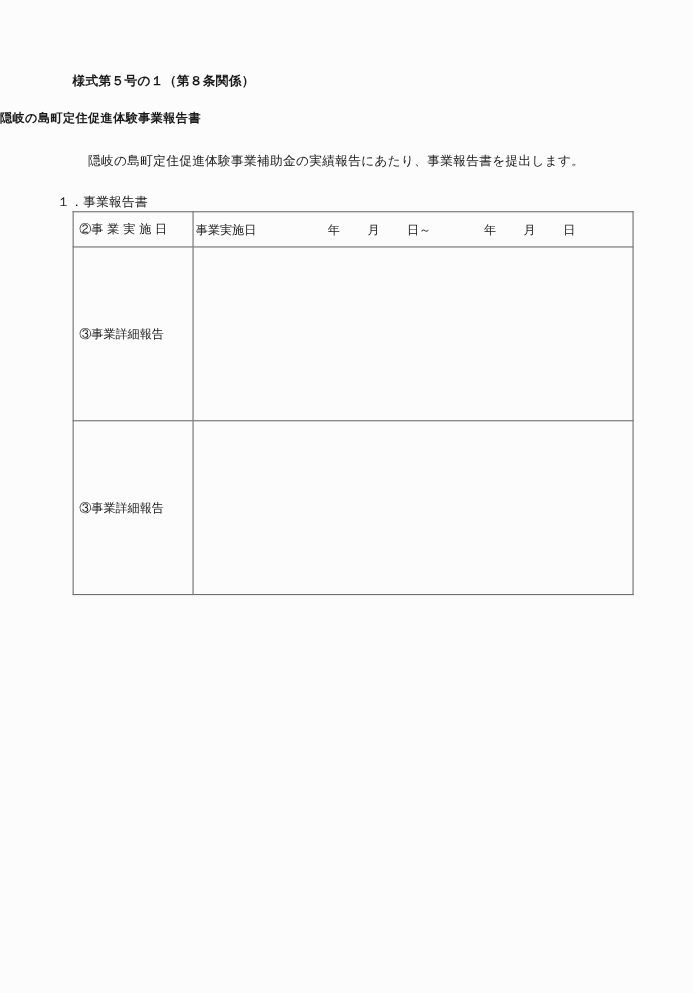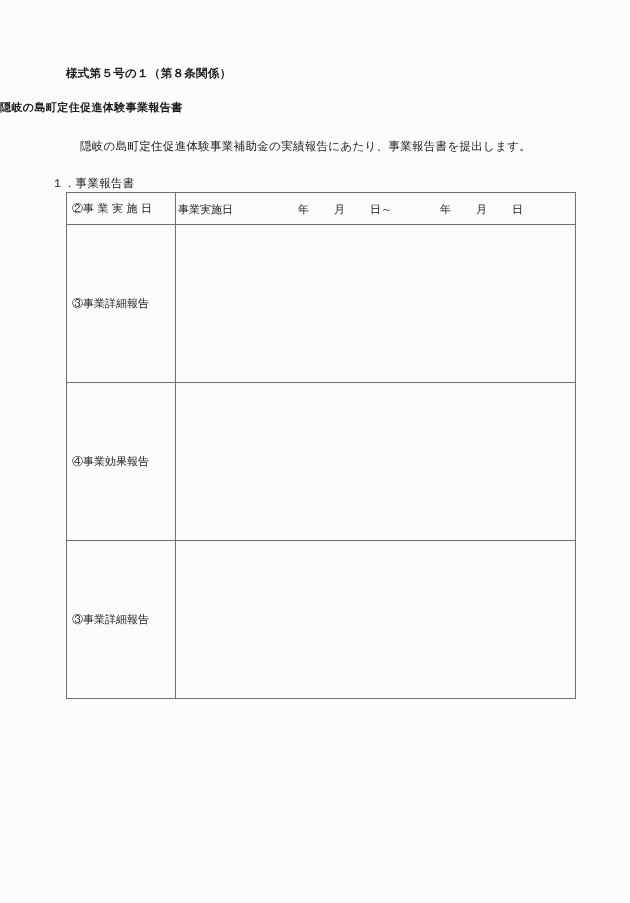--- a/index.html
+++ b/index.html
@@ -86,21 +86,17 @@
       <span class="date-item" style="left:264px">年</span>
       <span class="date-item" style="left:300px">月</span>
       <span class="date-item" style="left:336px">日</span>
     </td>
   </tr>
   <tr class="row-tall">
     <td class="label">③事業詳細報告</td>
     <td></td>
   </tr>
   <tr class="row-tall">
-    <td class="label">④事業効果報告</td>
-    <td></td>
-  </tr>
-  <tr class="row-tall">
     <td class="label">③事業詳細報告</td>
     <td></td>
   </tr>
 </tbody>
   </table>
 
 </body></html>

